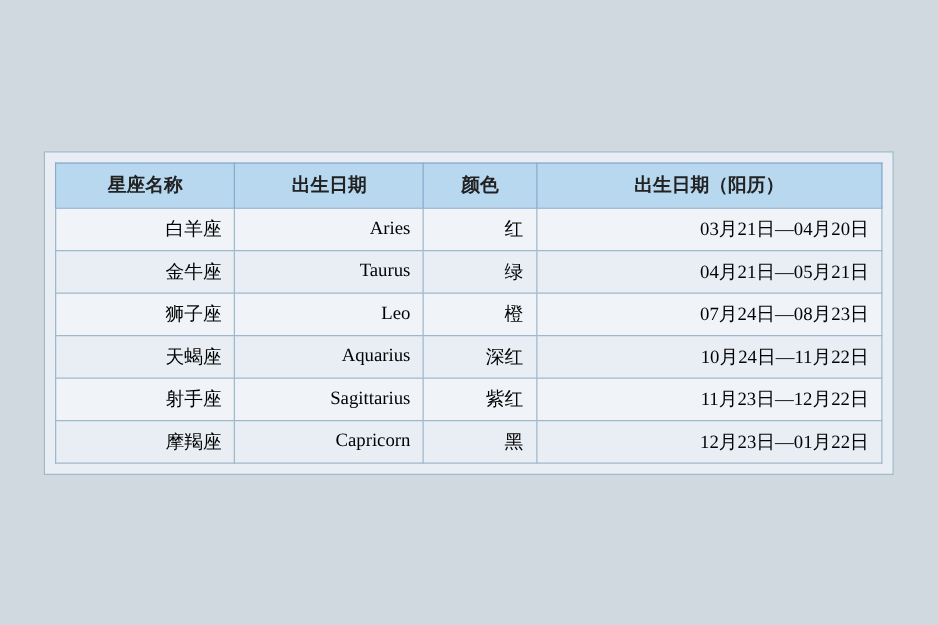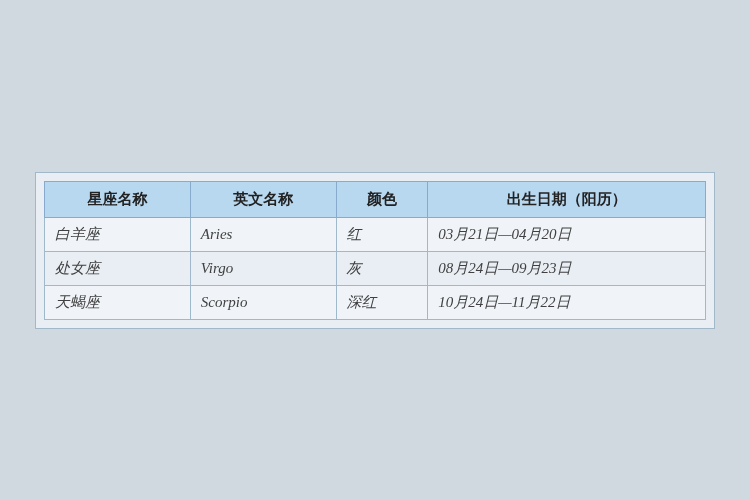--- a/index.html
+++ b/index.html
@@ -36,57 +36,74 @@
       border: 1px solid #88aacc;
       padding: 8px 10px;
       text-align: center;
       font-weight: bold;
       color: #222;
     }
 
     tbody tr td {
       border: 1px solid #a0b8cc;
       padding: 7px 10px;
-      text-align: left;
-      color: #404040;
+      text-align: right;
+      color: #000000;
       background-color: #f0f4f8;
-      font-style: italic;
     }
 
     tbody tr:nth-child(even) td {
       background-color: #e8eef4;
     }
   </style>
 </head>
 <body>
 
 <div class="table-container">
   <table>
     <thead>
       <tr>
         <th>星座名称</th>
-        <th>英文名称</th>
+        <th>出生日期</th>
         <th>颜色</th>
         <th>出生日期（阳历）</th>
       </tr>
     </thead>
     <tbody id="table-body">
     <tr>
           <td>白羊座</td>
           <td>Aries</td>
           <td>红</td>
           <td>03月21日—04月20日</td>
         </tr>
         <tr>
-          <td>处女座</td>
-          <td>Virgo</td>
-          <td>灰</td>
-          <td>08月24日—09月23日</td>
+          <td>金牛座</td>
+          <td>Taurus</td>
+          <td>绿</td>
+          <td>04月21日—05月21日</td>
+        </tr>
+        <tr>
+          <td>狮子座</td>
+          <td>Leo</td>
+          <td>橙</td>
+          <td>07月24日—08月23日</td>
         </tr>
         <tr>
           <td>天蝎座</td>
-          <td>Scorpio</td>
+          <td>Aquarius</td>
           <td>深红</td>
           <td>10月24日—11月22日</td>
+        </tr>
+        <tr>
+          <td>射手座</td>
+          <td>Sagittarius</td>
+          <td>紫红</td>
+          <td>11月23日—12月22日</td>
+        </tr>
+        <tr>
+          <td>摩羯座</td>
+          <td>Capricorn</td>
+          <td>黑</td>
+          <td>12月23日—01月22日</td>
         </tr>
       </tbody>
   </table>
 </div>
 
 </body></html>

